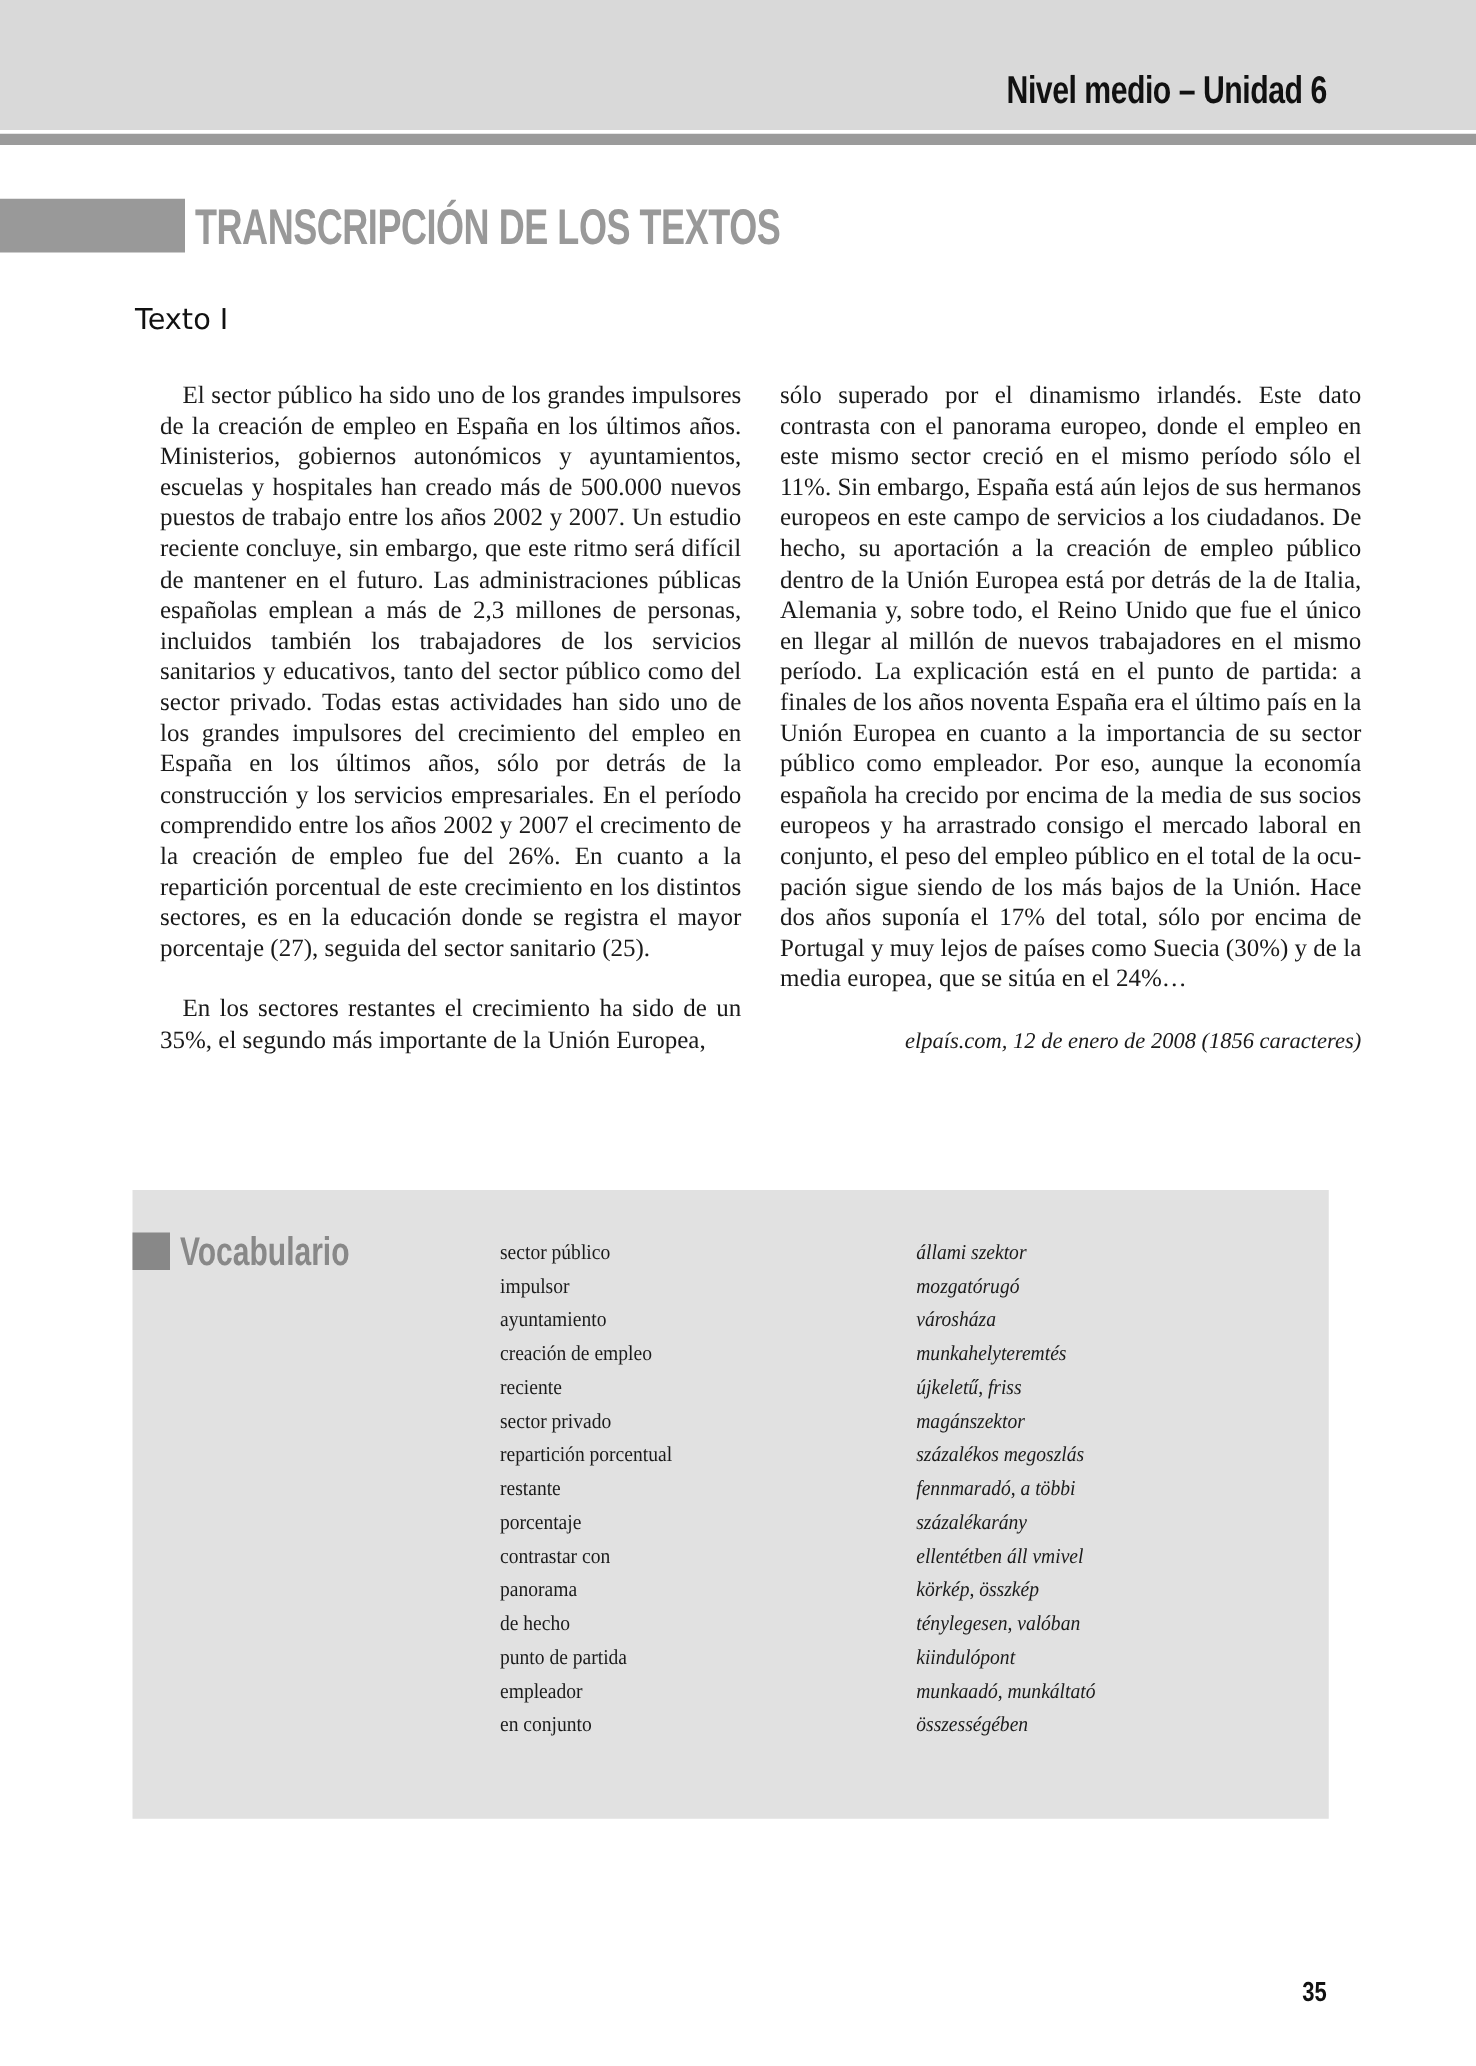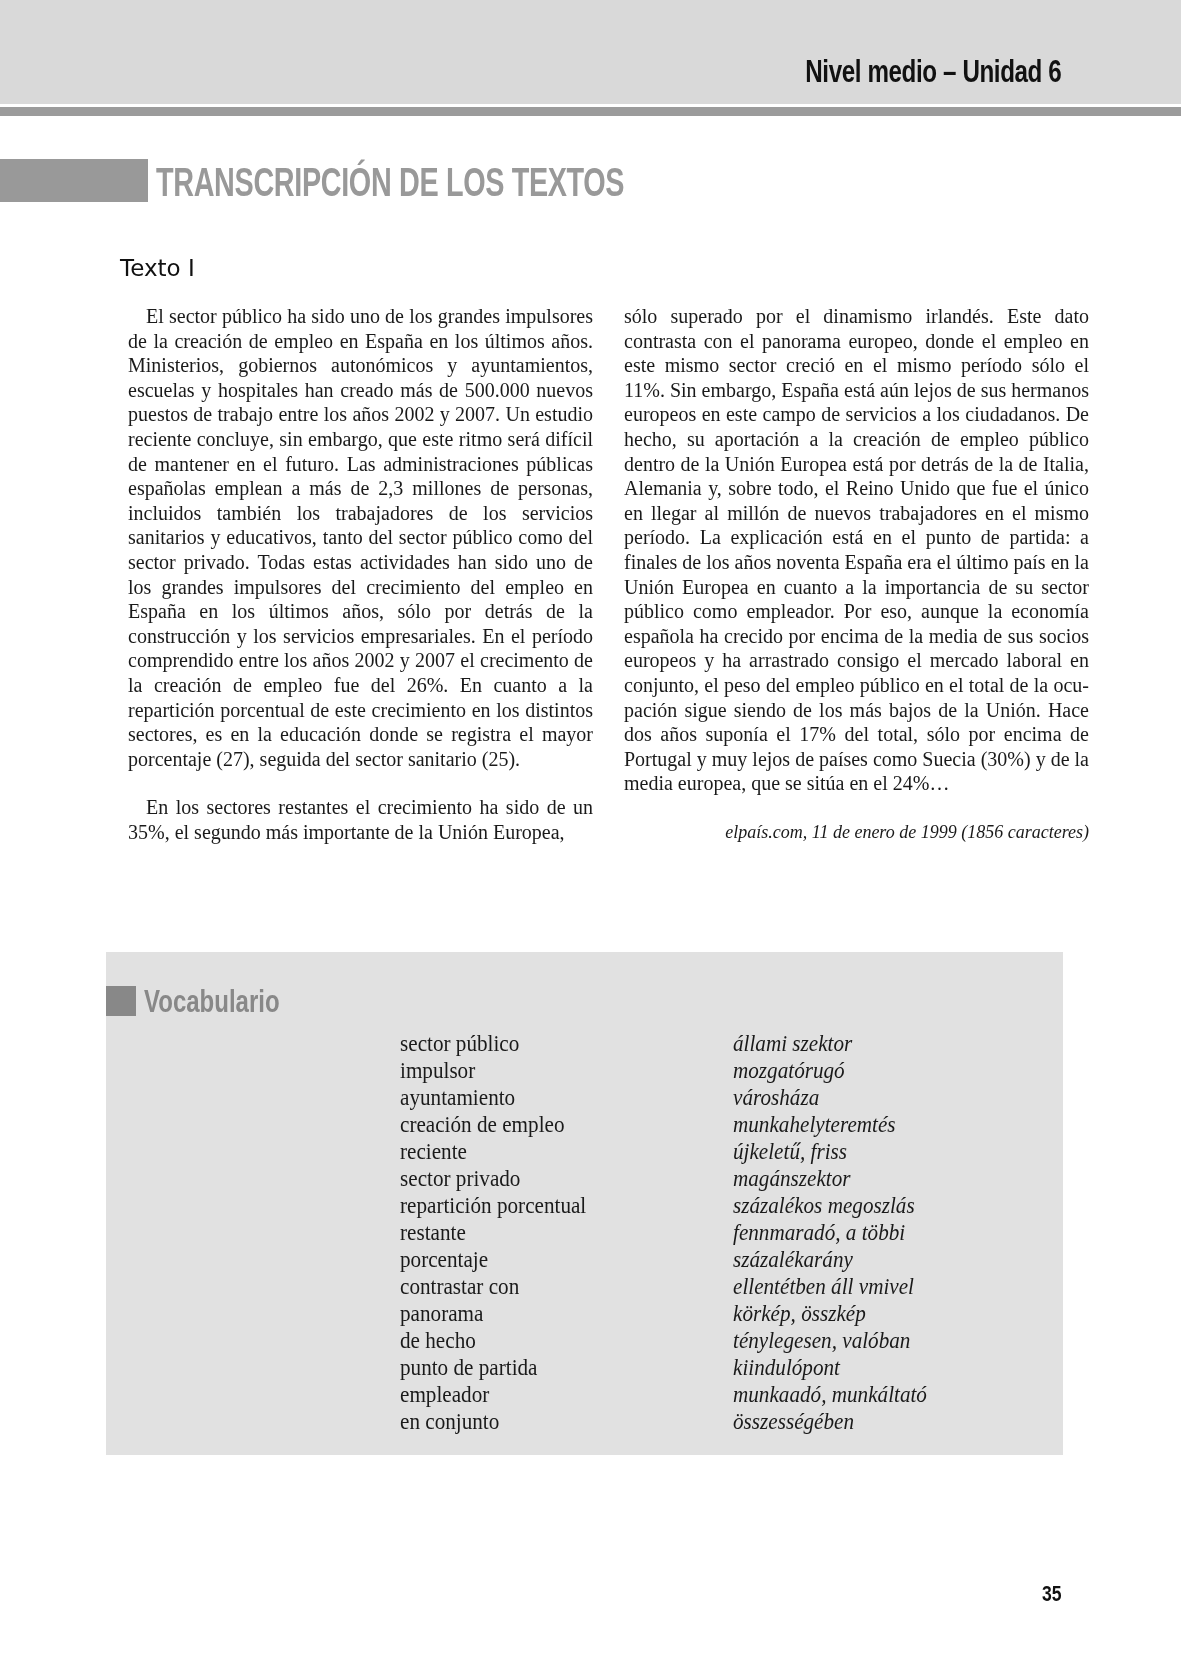--- a/index.html
+++ b/index.html
@@ -27,48 +27,48 @@
   .col p { margin: 0; }
   .col p.indent { text-indent: 18px; }
   .col p.gap { margin-top: 24px; }
   .source { text-align: right; font-style: italic; font-size: 18px; margin-top: 24px !important; }
 
   .vocab-box { position: absolute; left: 106px; top: 952px; width: 957px; height: 503px; background: #e1e1e1; }
   .vocab-marker { position: absolute; left: 106px; top: 986px; width: 30px; height: 30px; background: #888888; }
   .vocab-title { position: absolute; left: 144px; top: 984px; font-family: "Liberation Sans", sans-serif;
                  font-weight: bold; font-size: 32px; color: #888888; transform: scaleX(0.75); transform-origin: left center;
                  white-space: nowrap; line-height: 34px; }
-  .vocab-col { position: absolute; top: 1030px; font-size: 23px; line-height: 27px; margin: 0; padding: 0; list-style: none; }
+  .vocab-col { position: absolute; top: 988px; font-size: 17px; line-height: 27px; margin: 0; padding: 0; list-style: none; }
   .vocab-es { left: 400px; }
   .vocab-hu { left: 733px; font-style: italic; }
   .vocab-col li { white-space: nowrap; transform: scaleX(0.92); transform-origin: left center; }
 
   .page-number { position: absolute; right: 120px; top: 1581px; font-family: "Liberation Sans", sans-serif;
                  font-weight: bold; font-size: 22px; color: #111; transform: scaleX(0.8); transform-origin: right center; }
 </style>
 </head>
 <body>
 
 <div class="top-band"></div>
 <div class="top-band-line"></div>
 <div class="unit-title">Nivel medio – Unidad 6</div>
 
 <div class="section-bar"></div>
 <h1 class="section-title" style="margin:0;">TRANSCRIPCIÓN DE LOS TEXTOS</h1>
 
-<h2 class="text-heading" style="margin:12px;font-weight:normal;">Texto I</h2>
+<h2 class="text-heading" style="margin:0;font-weight:normal;">Texto I</h2>
 
 <div class="col col-left">
   <p class="indent">El sector público ha sido uno de los grandes impulsores de la creación de empleo en España en los últimos años. Ministerios, gobiernos autonómicos y ayun­tamientos, escuelas y hospitales han creado más de 500.000 nuevos puestos de trabajo entre los años 2002 y 2007. Un estudio reciente concluye, sin embargo, que este ritmo será difícil de mantener en el futuro. Las administraciones públicas españolas emplean a más de 2,3 millones de personas, incluidos también los traba­jadores de los servicios sanitarios y educativos, tanto del sector público como del sector privado. Todas estas actividades han sido uno de los grandes impulsores del crecimiento del empleo en España en los últimos años, sólo por detrás de la construcción y los servicios empresariales. En el período comprendido entre los años 2002 y 2007 el crecimento de la creación de empleo fue del 26%. En cuanto a la repartición por­centual de este crecimiento en los distintos sectores, es en la educación donde se registra el mayor porcentaje (27), seguida del sector sanitario (25).</p>
   <p class="indent gap">En los sectores restantes el crecimiento ha sido de un 35%, el segundo más importante de la Unión Europea,</p>
 </div>
 
 <div class="col col-right">
   <p>sólo superado por el dinamismo irlandés. Este dato contrasta con el panorama europeo, donde el empleo en este mismo sector creció en el mismo período sólo el 11%. Sin embargo, España está aún lejos de sus her­manos europeos en este campo de servicios a los ciu­dadanos. De hecho, su aportación a la creación de empleo público dentro de la Unión Europea está por detrás de la de Italia, Alemania y, sobre todo, el Reino Unido que fue el único en llegar al millón de nuevos trabajadores en el mismo período. La explicación está en el punto de partida: a finales de los años noventa España era el último país en la Unión Europea en cuan­to a la importancia de su sector público como empleador. Por eso, aunque la economía española ha crecido por encima de la media de sus socios europeos y ha arrastrado consigo el mercado laboral en conjun­to, el peso del empleo público en el total de la ocu­pación sigue siendo de los más bajos de la Unión. Hace dos años suponía el 17% del total, sólo por encima de Portugal y muy lejos de países como Suecia (30%) y de la media europea, que se sitúa en el 24%…</p>
-  <p class="source">elpaís.com, 11 de enero de 1999 (1856 caracteres)</p>
+  <p class="source">elpaís.com, 12 de enero de 2008 (1856 caracteres)</p>
 </div>
 
 <div class="vocab-box"></div>
 <div class="vocab-marker"></div>
 <div class="vocab-title">Vocabulario</div>
 
 <ul class="vocab-col vocab-es">
   <li>sector público</li>
   <li>impulsor</li>
   <li>ayuntamiento</li>

